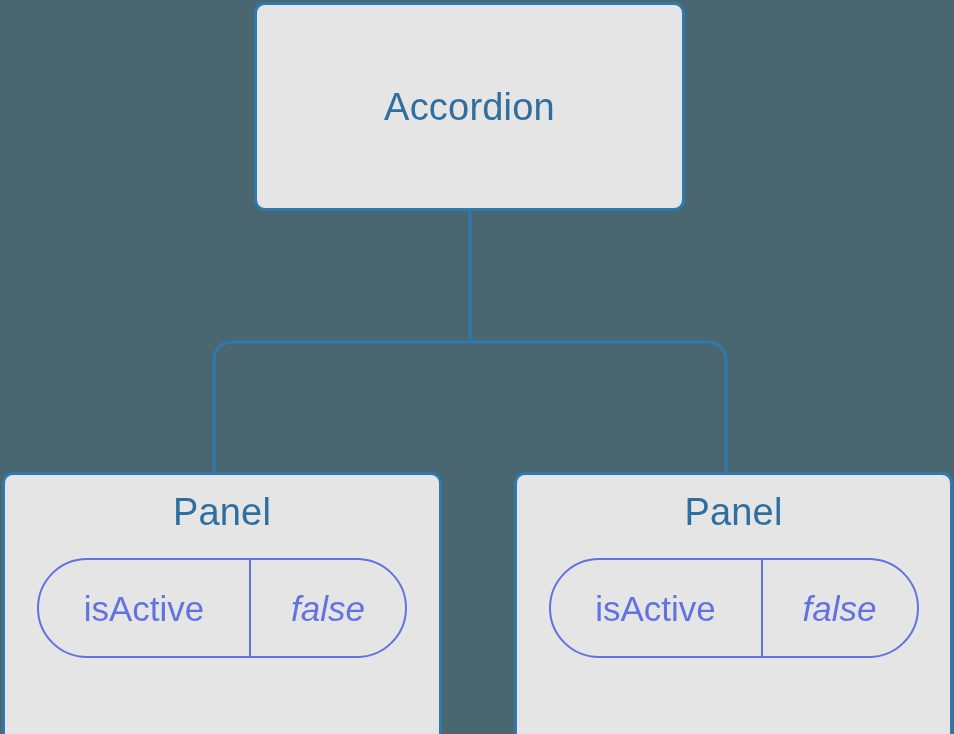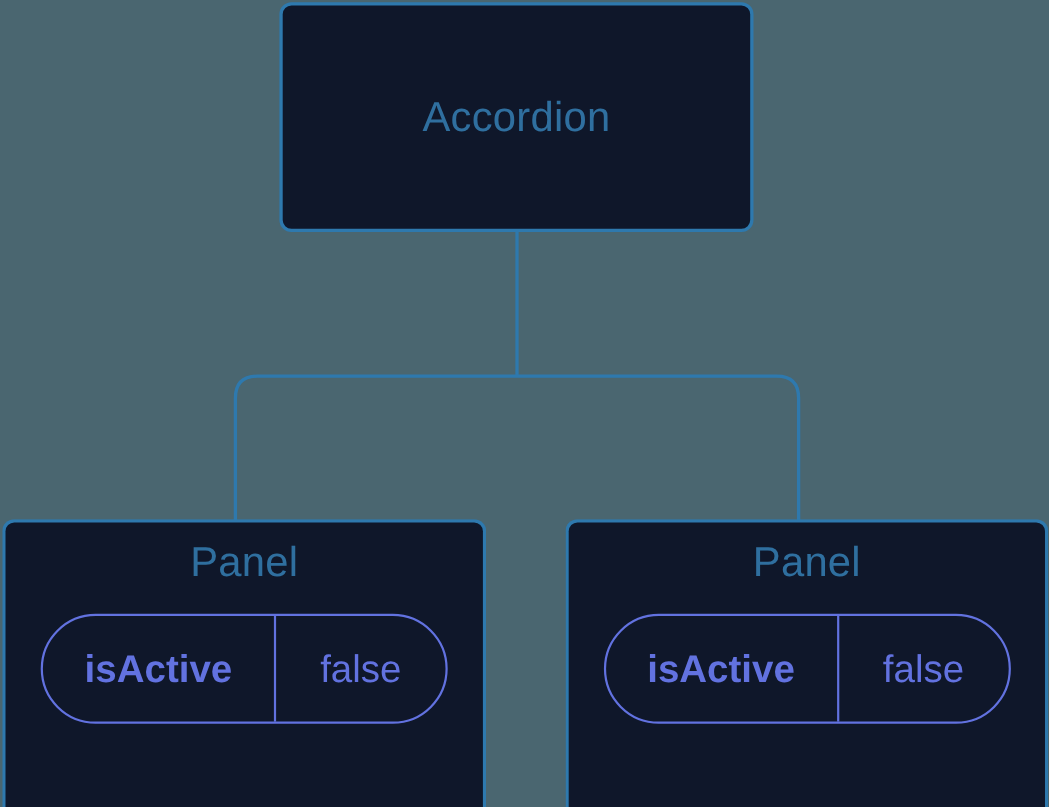--- a/index.html
+++ b/index.html
@@ -29,21 +29,21 @@
     width: 954px;
     height: 734px;
     z-index: 1;
     pointer-events: none;
   }
 
   
   .node {
     position: absolute;
     z-index: 2;
-    background: #0f172a;
+    background: #e5e5e5;
     border: 3px solid #2e79ae;
     border-radius: 11px;
     box-sizing: border-box;
     display: flex;
     flex-direction: column;
     align-items: center;
   }
 
   .node-title {
     color: #2f6f9f;
@@ -107,25 +107,25 @@
     color: #6272e0;
     font-size: 35px;
     line-height: 1;
     white-space: nowrap;
     box-sizing: border-box;
   }
 
   .pill-key {
     width: 212px;
     border-right: 2px solid #6272e0;
-    font-weight: bold;
   }
 
   .pill-value {
     width: 154px;
+    font-style: italic;
   }
 </style>
 </head>
 <body>
 
 <div id="stage">
 
   <svg id="connectors" viewBox="0 0 954 734" xmlns="http://www.w3.org/2000/svg">
 
     <path d="M 470 209 L 470 342" fill="none" stroke="#2e79ae" stroke-width="3"></path>

